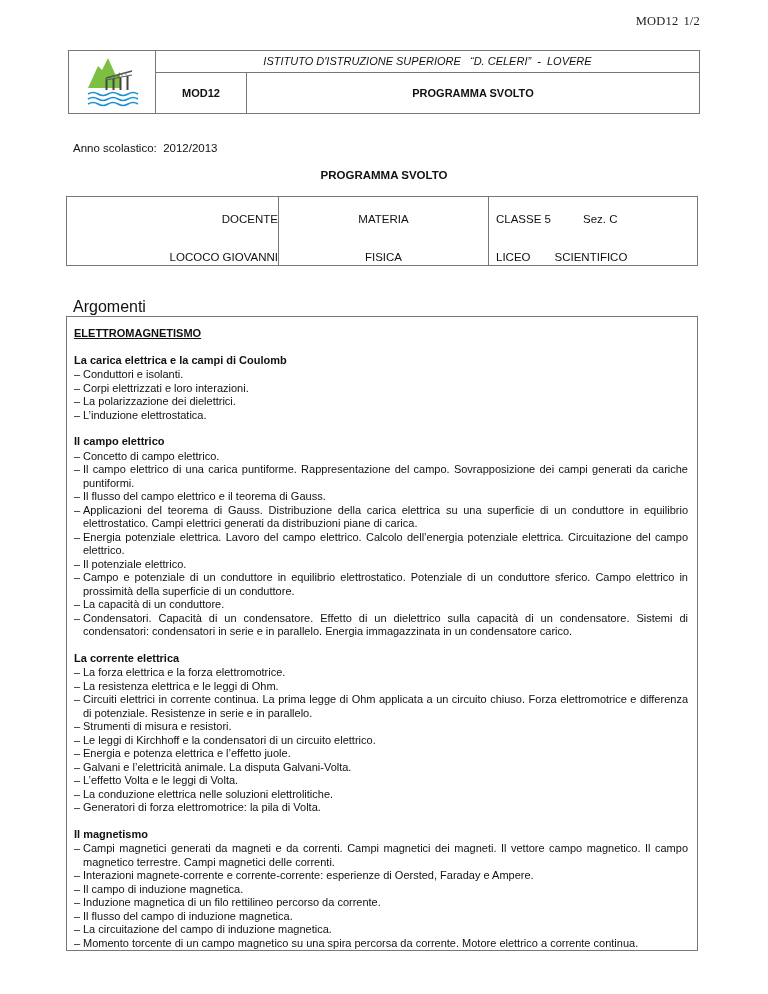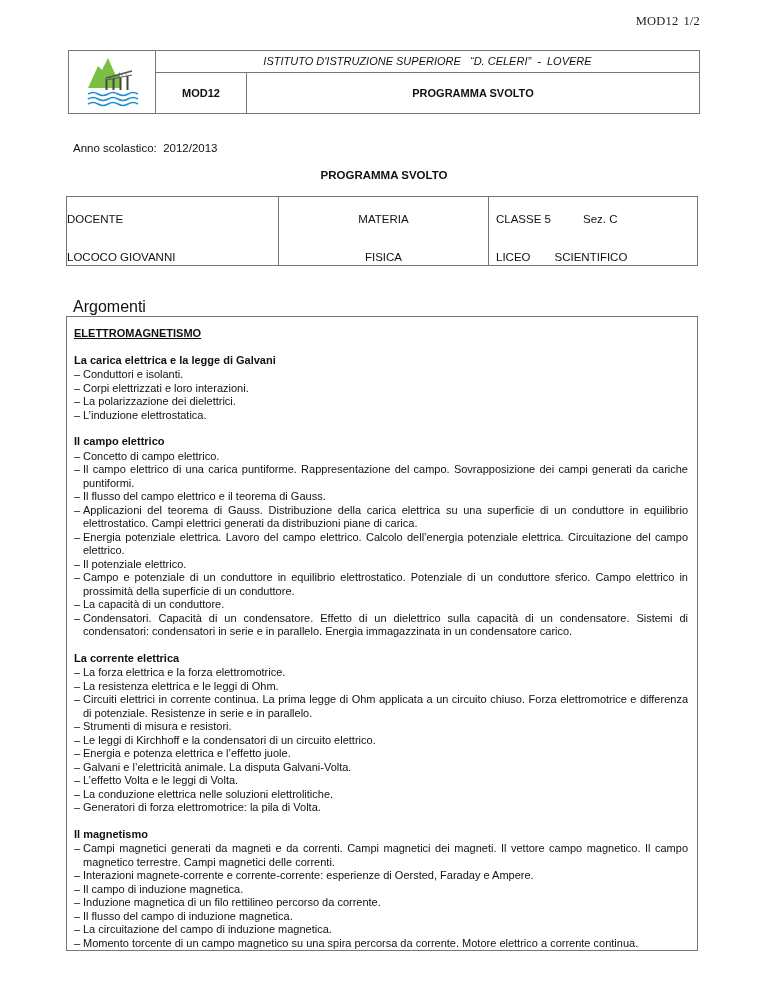--- a/index.html
+++ b/index.html
@@ -108,21 +108,21 @@
       box-sizing: border-box;
       display: flex;
     }
     .info .col {
       position: relative;
       height: 100%;
       box-sizing: border-box;
       font-size: 11.5px;
     }
     .info .col + .col { border-left: 1px solid #777; }
-    .info .c1 { width: 211px; text-align: left; }
+    .info .c1 { width: 211px; text-align: right; }
     .info .c2 { width: 210px; text-align: center; }
     .info .c3 { flex: 1; padding-left: 25px; }
     .info .row1 { position: absolute; top: 16px; left: 0; right: 0; }
     .info .row2 { position: absolute; top: 54px; left: 0; right: 0; }
     .info .c3 .row1, .info .c3 .row2 { left: 7px; white-space: pre; }
     .info .c3 .gap1 { display: inline-block; width: 32px; }
     .info .c3 .gap2 { display: inline-block; width: 24px; }
 
     .arg-title {
       position: absolute;
@@ -227,21 +227,21 @@
     <div class="row2"><span>LICEO</span><span class="gap2"></span><span>SCIENTIFICO</span></div>
   </div>
 </div>
 
 <div class="arg-title">Argomenti</div>
 
 <div class="content">
   <div class="sect-title">ELETTROMAGNETISMO</div>
 
   <div class="topic">
-    <div class="topic-title">La carica elettrica e la legge di Galvani</div>
+    <div class="topic-title">La carica elettrica e la campi di Coulomb</div>
     <ul>
       <li>Conduttori e isolanti.</li>
       <li>Corpi elettrizzati e loro interazioni.</li>
       <li>La polarizzazione dei dielettrici.</li>
       <li>L’induzione elettrostatica.</li>
     </ul>
   </div>
 
   <div class="topic">
     <div class="topic-title">Il campo elettrico</div>

